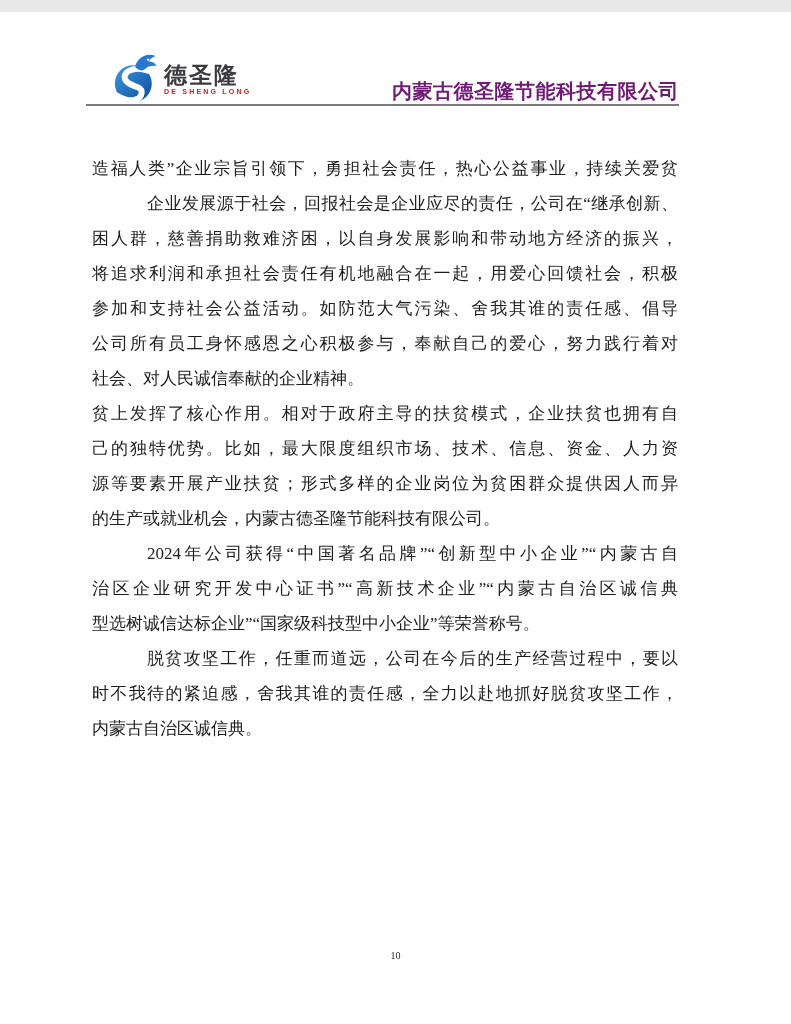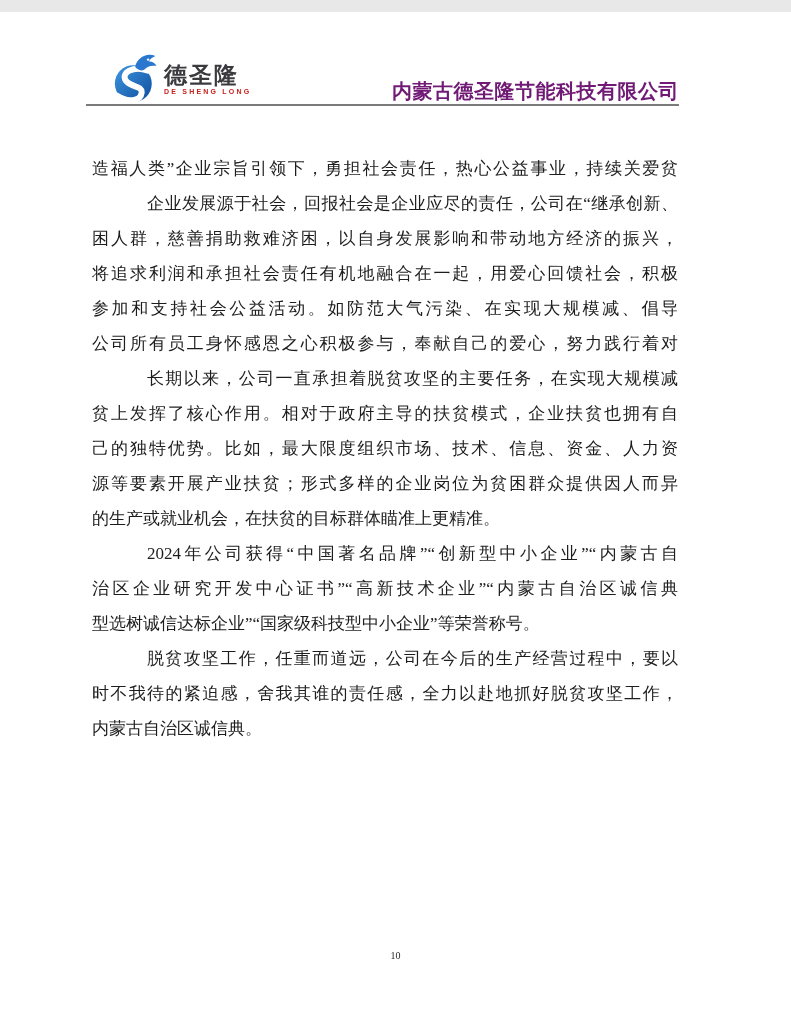--- a/index.html
+++ b/index.html
@@ -135,27 +135,27 @@
   <div class="company-name">内蒙古德圣隆节能科技有限公司</div>
 
   <div class="header-rule"></div>
 
 
   <div class="doc-body" id="doc-body">
       <div class="line">造福人类”企业宗旨引领下，勇担社会责任，热心公益事业，持续关爱贫</div>
       <div class="line para-first">企业发展源于社会，回报社会是企业应尽的责任，公司在“继承创新、</div>
       <div class="line">困人群，慈善捐助救难济困，以自身发展影响和带动地方经济的振兴，</div>
       <div class="line">将追求利润和承担社会责任有机地融合在一起，用爱心回馈社会，积极</div>
-      <div class="line">参加和支持社会公益活动。如防范大气污染、在实现大规模减、倡导</div>
+      <div class="line">参加和支持社会公益活动。如防范大气污染、舍我其谁的责任感、倡导</div>
       <div class="line">公司所有员工身怀感恩之心积极参与，奉献自己的爱心，努力践行着对</div>
-      <div class="line para-first">长期以来，公司一直承担着脱贫攻坚的主要任务，在实现大规模减</div>
+      <div class="line para-last">社会、对人民诚信奉献的企业精神。</div>
       <div class="line">贫上发挥了核心作用。相对于政府主导的扶贫模式，企业扶贫也拥有自</div>
       <div class="line">己的独特优势。比如，最大限度组织市场、技术、信息、资金、人力资</div>
       <div class="line">源等要素开展产业扶贫；形式多样的企业岗位为贫困群众提供因人而异</div>
-      <div class="line para-last">的生产或就业机会，在扶贫的目标群体瞄准上更精准。</div>
+      <div class="line para-last">的生产或就业机会，内蒙古德圣隆节能科技有限公司。</div>
       <div class="line para-first">2024年公司获得“中国著名品牌”“创新型中小企业”“内蒙古自</div>
       <div class="line">治区企业研究开发中心证书”“高新技术企业”“内蒙古自治区诚信典</div>
       <div class="line para-last">型选树诚信达标企业”“国家级科技型中小企业”等荣誉称号。</div>
       <div class="line para-first">脱贫攻坚工作，任重而道远，公司在今后的生产经营过程中，要以</div>
       <div class="line">时不我待的紧迫感，舍我其谁的责任感，全力以赴地抓好脱贫攻坚工作，</div>
       <div class="line para-last">内蒙古自治区诚信典。</div>
     </div>
 
   <div class="page-number">10</div>
 

